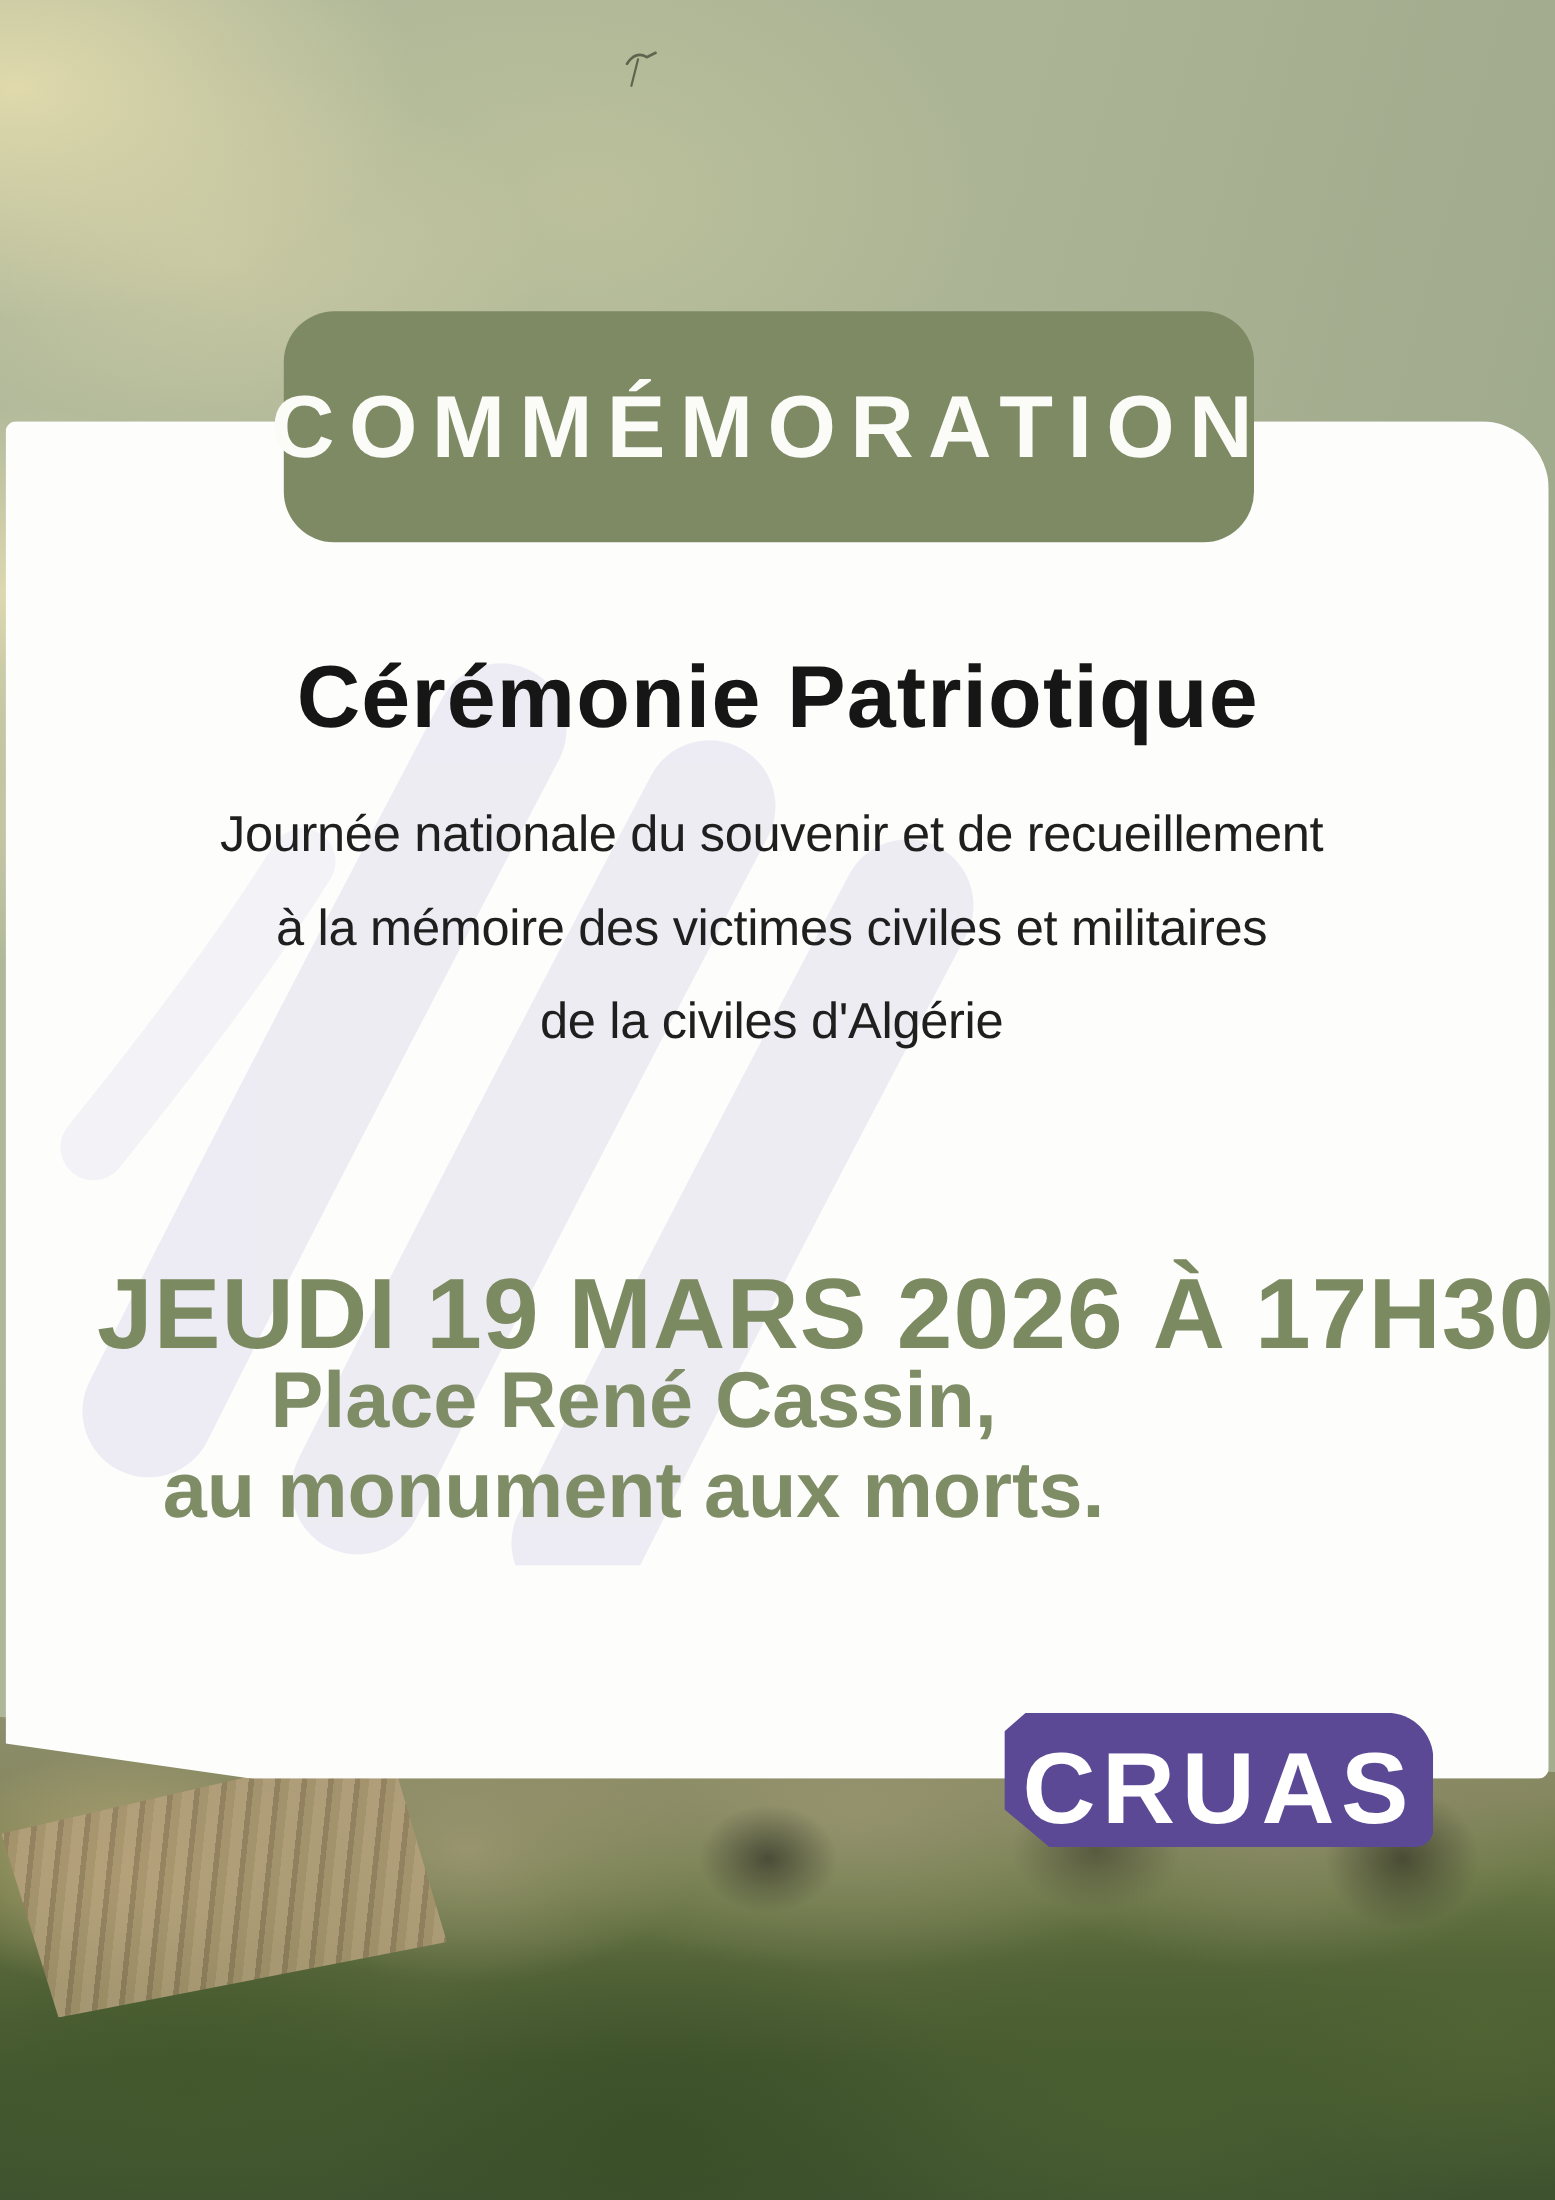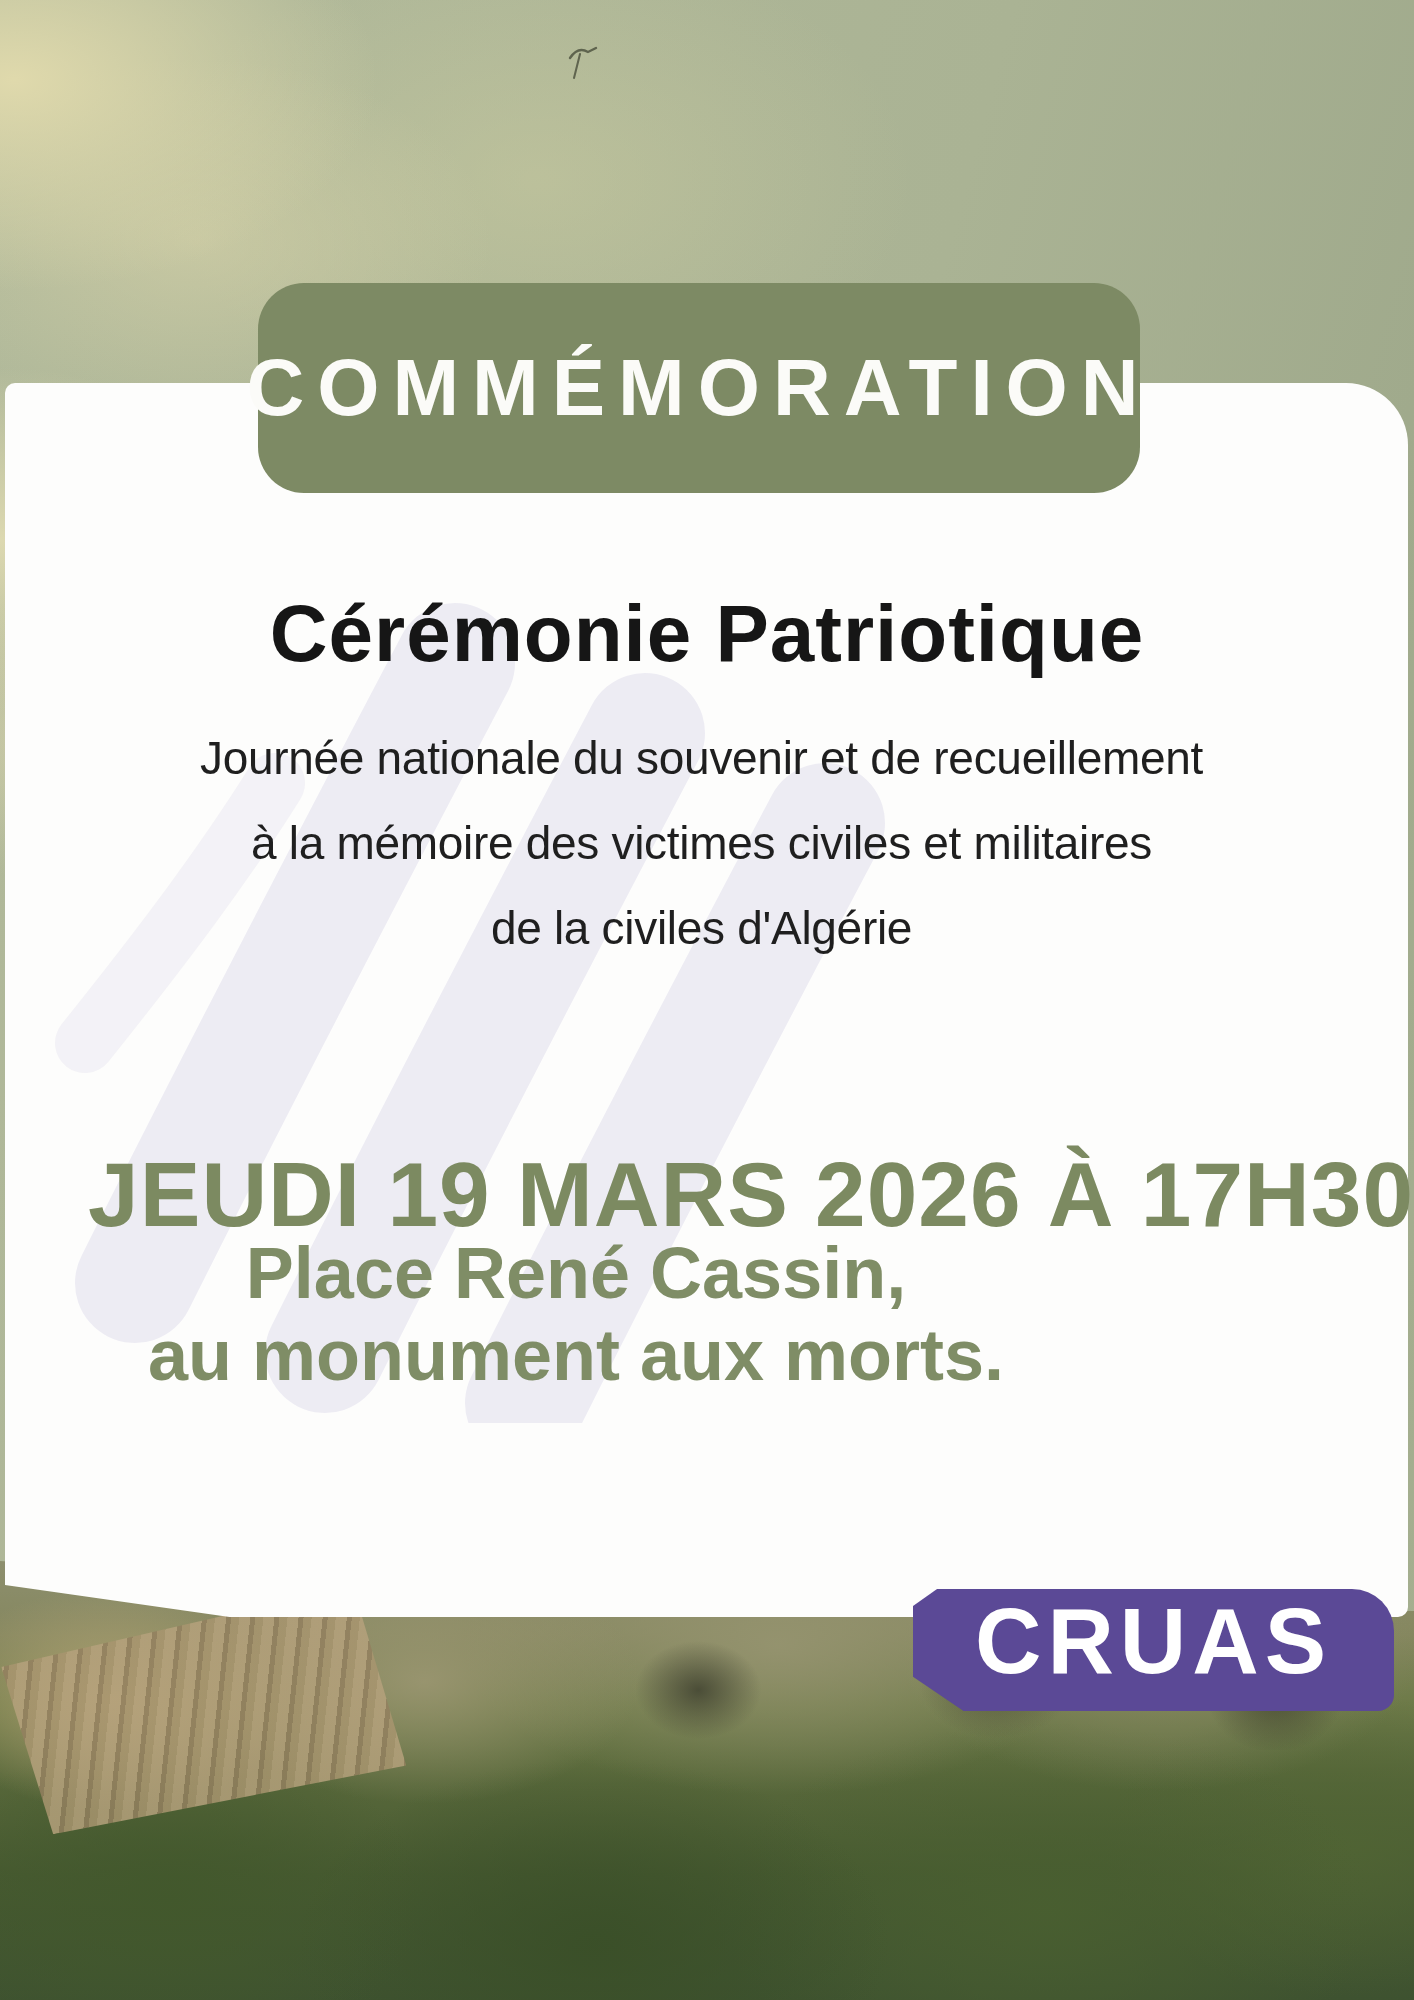--- a/index.html
+++ b/index.html
@@ -83,27 +83,26 @@
   .datetime{
     position:absolute;left:0;top:1112px;width:1414px;text-align:right;
     font-size:91px;font-weight:bold;color:#7c8a61;letter-spacing:1px;white-space:nowrap;z-index:2;margin-top:31px;
   }
   .place{
     position:absolute;left:0;top:1232px;width:1152px;text-align:center;
     font-size:72px;font-weight:bold;color:#7f8d66;line-height:82px;z-index:2;
   }
   
   .cruas{
-    position:absolute;left:913px;top:1557px;width:481px;height:122px;
+    position:absolute;left:913px;top:1557px;width:390px;height:122px;
     background:#5b4996;
     border-radius:0 42px 16px 0;
     clip-path:polygon(5% 0, 100% 0, 100% 100%, 10.5% 100%, 0 72%, 0 14%);
-    display:flex;align-items:flex-start;justify-content:center;
+    display:flex;align-items:flex-end;justify-content:center;
     z-index:4;
-    margin-top:32px;
   }
   .cruas span{
     color:#ffffff;font-weight:bold;font-size:92px;letter-spacing:6px;white-space:nowrap;
   }
 </style>
 </head>
 <body>
 
 <div class="poster">
 

